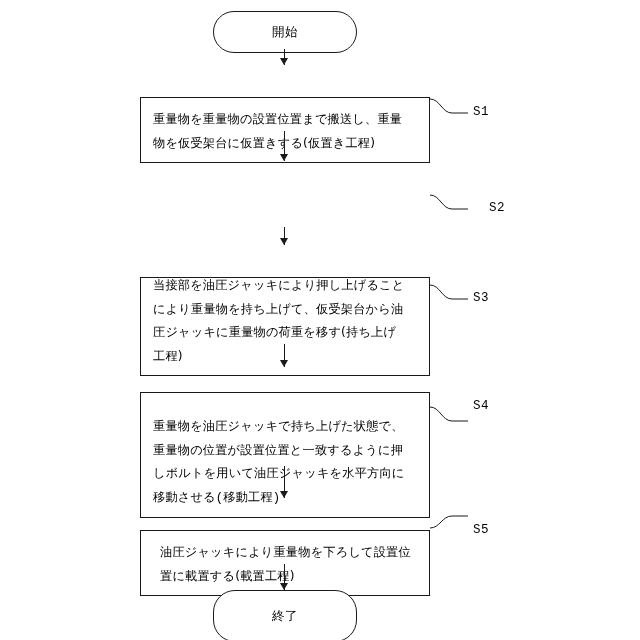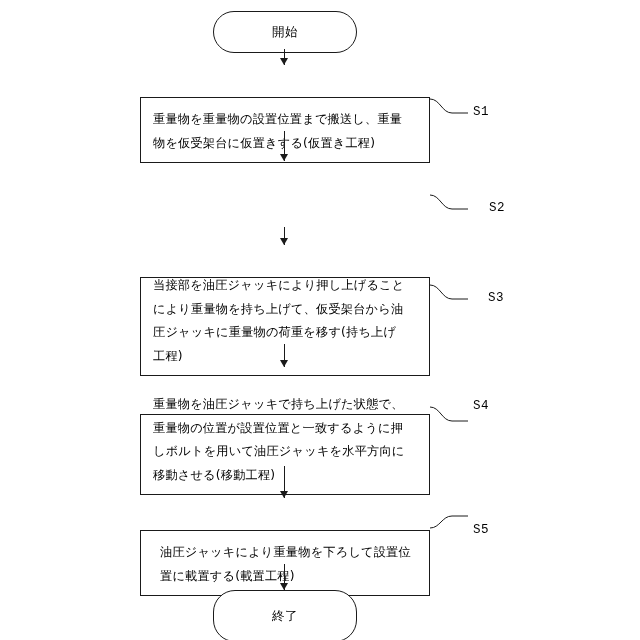--- a/index.html
+++ b/index.html
@@ -121,26 +121,26 @@
     <div class="ptext">当接部を油圧ジャッキにより押し上げること
 により重量物を持ち上げて、仮受架台から油
 圧ジャッキに重量物の荷重を移す(持ち上げ
 工程)</div>
   </div>
   <div class="leader" style="left:430px; top:281px;">
     <svg width="40" height="24" viewBox="0 0 40 24">
       <path d="M0 4 C 10 4, 12 18, 22 18 L 38 18" fill="none" stroke="#1a1a1a" stroke-width="1"></path>
     </svg>
   </div>
-  <div class="steplabel" style="left:488px; top:291px;">S3</div>
+  <div class="steplabel" style="left:473px; top:291px;">S3</div>
 
   <div class="connector" style="left:284px; top:344px; height:23px;"></div>
   <div class="arrowhead" style="left:280px; top:360px;"></div>
 
-  <div class="process" style="left:140px; top:382px; width:290px; height:81px;">
+  <div class="process" style="left:140px; top:360px; width:290px; height:126px;font-family:Liberation Mono, monospace;">
     <div class="ptext">重量物を油圧ジャッキで持ち上げた状態で、
 重量物の位置が設置位置と一致するように押
 しボルトを用いて油圧ジャッキを水平方向に
 移動させる(移動工程)</div>
   </div>
   <div class="leader" style="left:430px; top:403px;">
     <svg width="40" height="24" viewBox="0 0 40 24">
       <path d="M0 4 C 10 4, 12 18, 22 18 L 38 18" fill="none" stroke="#1a1a1a" stroke-width="1"></path>
     </svg>
   </div>

